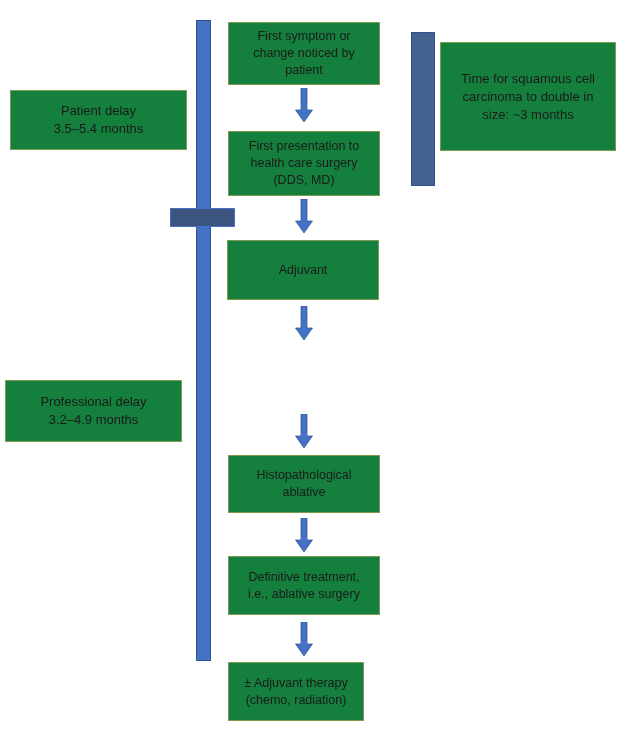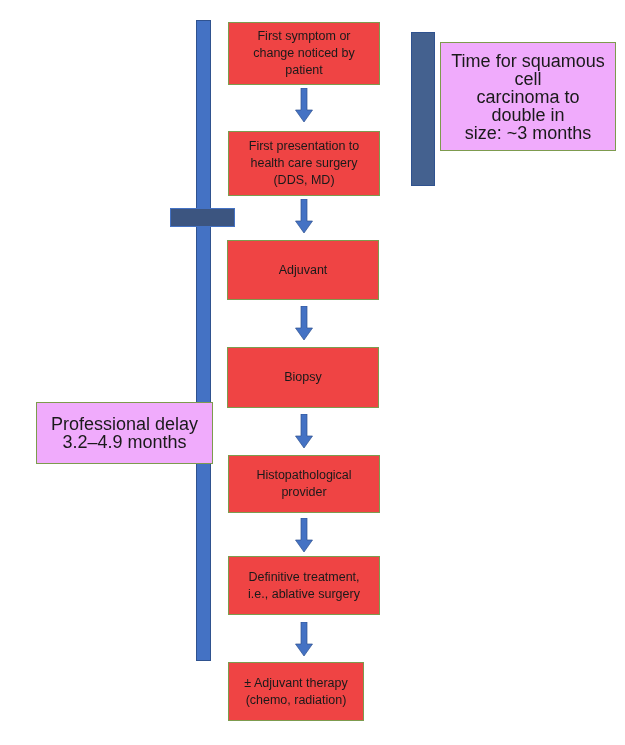--- a/index.html
+++ b/index.html
@@ -18,38 +18,38 @@
     position: absolute;
     left: 0;
     top: 0;
     width: 625px;
     height: 745px;
   }
   .node {
     position: absolute;
     box-sizing: border-box;
     border: 1px solid #7d9b4e;
-    background: #ef4444;
+    background: #15803d;
     color: #1a1a1a;
     font-size: 12.5px;
     line-height: 17px;
     text-align: center;
     display: flex;
     align-items: center;
     justify-content: center;
     padding: 2px 6px;
     white-space: pre-line;
   }
   .note {
     position: absolute;
     box-sizing: border-box;
     border: 1px solid #7d9b4e;
-    background: #f0abfc;
+    background: #15803d;
     color: #1a1a1a;
-    font-size: 18px;
+    font-size: 13px;
     line-height: 18px;
     text-align: center;
     display: flex;
     align-items: center;
     justify-content: center;
     padding: 2px 6px;
     white-space: pre-line;
   }
   .arrow {
     position: absolute;
@@ -79,42 +79,43 @@
 <body>
 
 <div id="canvas">
 
   <div class="vbar" style="left:196px; top:20px; width:15px; height:641px;"></div>
 
   <div class="hbar" style="left:170px; top:208px; width:65px; height:19px;"></div>
 
   <div class="vbar-dark" style="left:411px; top:32px; width:24px; height:154px;"></div>
 
+  <div class="note" style="left:10px; top:90px; width:177px; height:60px;">Patient delay
+3.5–5.4 months</div>
 
-  <div class="note" style="left:5px; top:402px; width:177px; height:62px;margin-left:31px;">Professional delay
+  <div class="note" style="left:5px; top:380px; width:177px; height:62px;">Professional delay
 3.2–4.9 months</div>
 
   <div class="note" style="left:440px; top:42px; width:176px; height:109px;">Time for squamous cell
 carcinoma to double in
 size: ~3 months</div>
 
   <div class="node" style="left:228px; top:22px; width:152px; height:63px;">First symptom or
 change noticed by
 patient</div>
 
   <div class="node" style="left:228px; top:131px; width:152px; height:65px;">First presentation to
 health care surgery
 (DDS, MD)</div>
 
   <div class="node" style="left:227px; top:240px; width:152px; height:60px;">Adjuvant</div>
 
-  <div class="node" style="left:227px; top:347px; width:152px; height:61px;">Biopsy</div>
 
   <div class="node" style="left:228px; top:455px; width:152px; height:58px;">Histopathological
-provider</div>
+ablative</div>
 
   <div class="node" style="left:228px; top:556px; width:152px; height:59px;">Definitive treatment,
 i.e., ablative surgery</div>
 
   <div class="node" style="left:228px; top:662px; width:136px; height:59px;">± Adjuvant therapy
 (chemo, radiation)</div>
 
   <div class="arrow" style="left:295px; top:88px; height:35px;">
     <svg width="18" height="35" viewBox="0 0 18 35">
         <path d="M6 0 H12 V22 H17.5 L9 34 L0.5 22 H6 Z" fill="#4472c4" stroke="#2f528f" stroke-width="0.7"></path>

